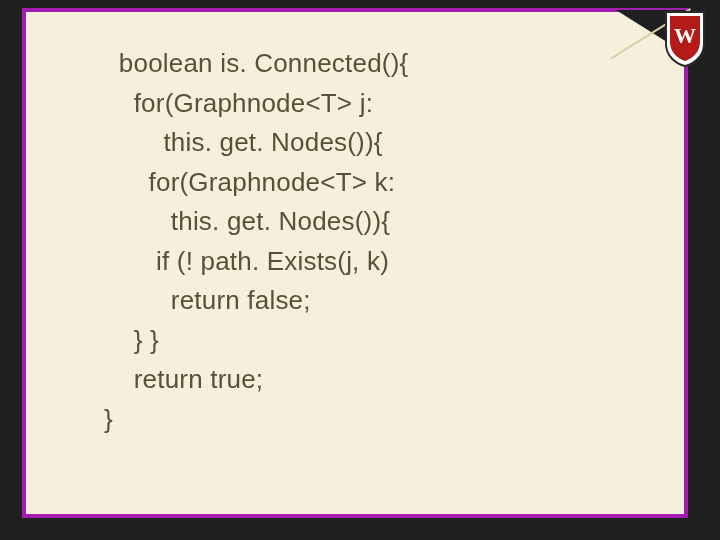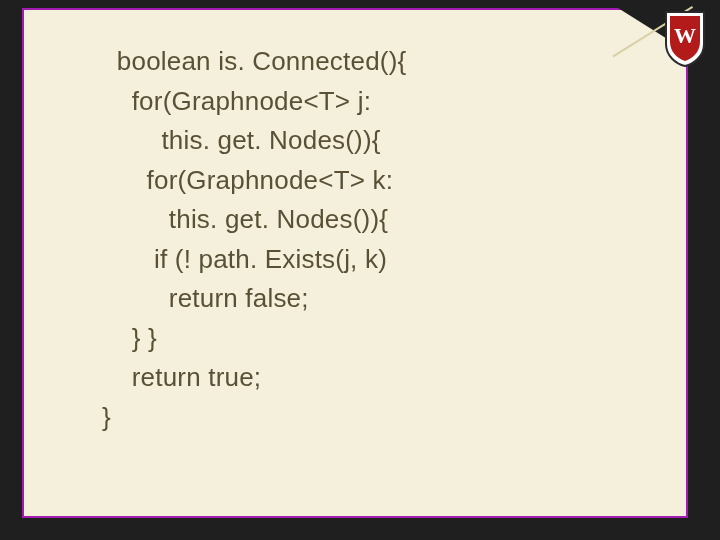--- a/index.html
+++ b/index.html
@@ -17,21 +17,21 @@
     height: 540px;
     background: #1f1f1f;
   }
   .card {
     position: absolute;
     left: 22px;
     top: 8px;
     width: 666px;
     height: 510px;
     background: #f5f0db;
-    border: 2px solid #a21caf;
+    border: 4px solid #a21caf;
     box-sizing: border-box;
   }
   
   .cut {
     position: absolute;
     top: -2px;
     right: -2px;
     width: 0;
     height: 0;
     border-top: 44px solid #1f1f1f;

